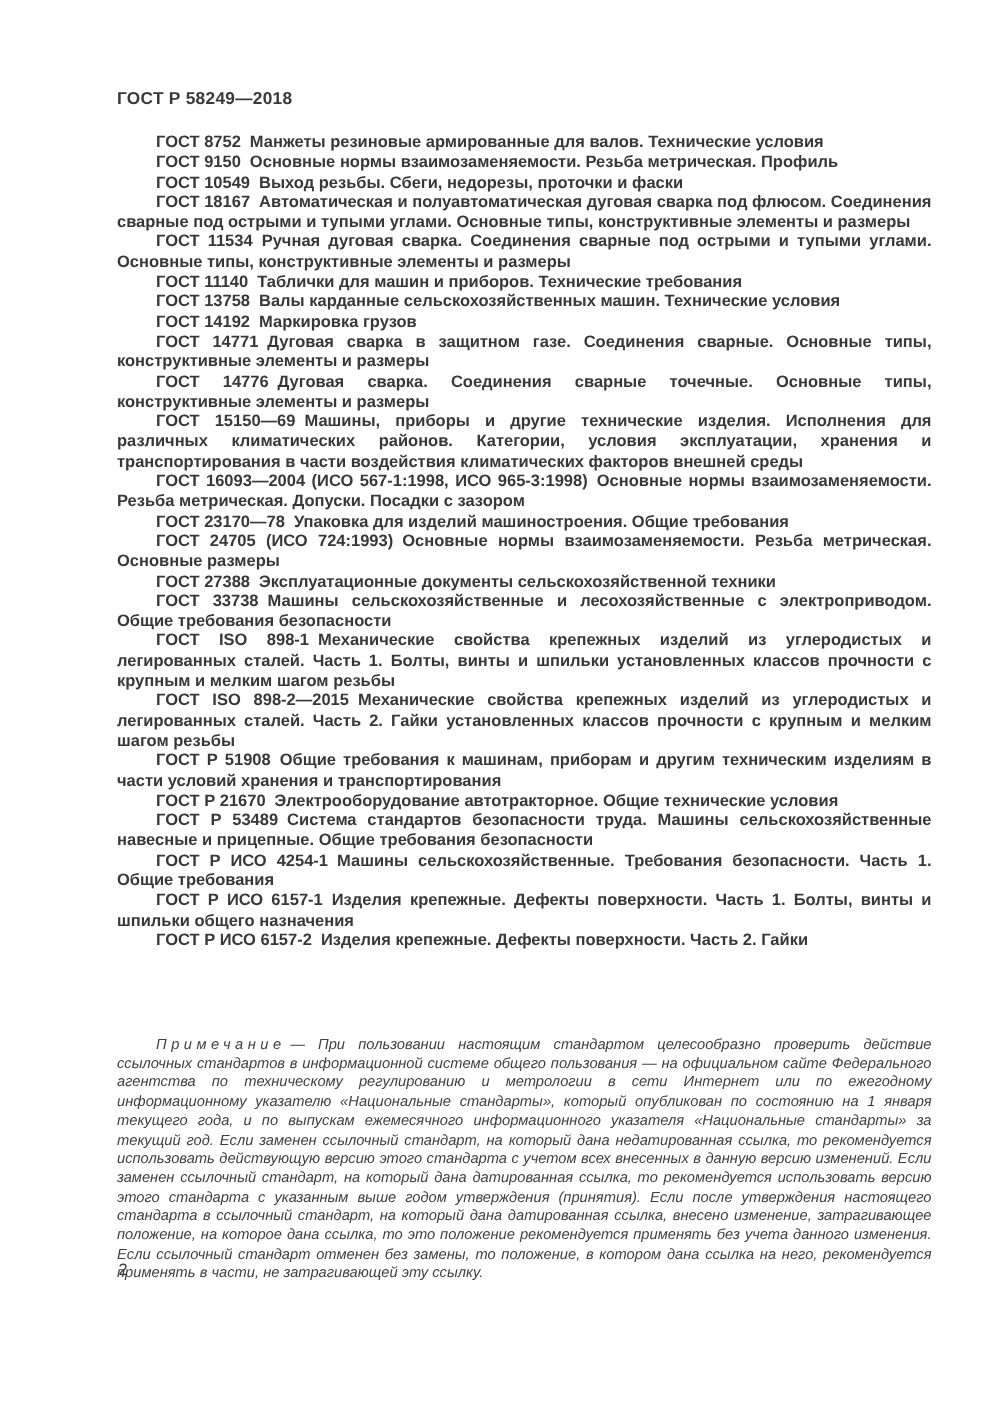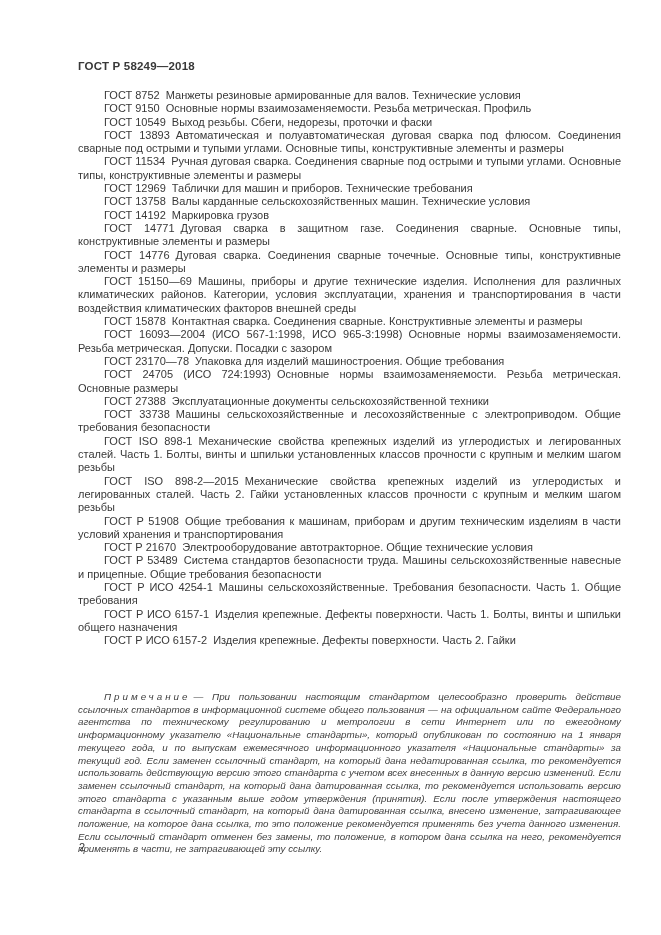--- a/index.html
+++ b/index.html
@@ -31,20 +31,21 @@
     white-space: nowrap;
   }
   .refs {
     position: absolute;
     left: 78px;
     top: 89px;
     width: 543px;
     font-size: 11px;
     line-height: 13.3px;
     text-align: justify;
+    font-weight: bold;
   }
   .ref {
     margin: 0;
     padding: 0;
     text-indent: 26px;
   }
   .ref-code {
     margin-right: 6px;
     white-space: nowrap;
   }
@@ -78,38 +79,37 @@
 
   <div class="running-header">ГОСТ Р 58249—2018</div>
 
   <div class="refs" id="refs-container">
     <p class="ref"><span class="ref-code">ГОСТ 8752</span><span class="ref-title">Манжеты резиновые армированные для валов. Технические условия</span></p>
 
     <p class="ref"><span class="ref-code">ГОСТ 9150</span><span class="ref-title">Основные нормы взаимозаменяемости. Резьба метрическая. Профиль</span></p>
 
     <p class="ref"><span class="ref-code">ГОСТ 10549</span><span class="ref-title">Выход резьбы. Сбеги, недорезы, проточки и фаски</span></p>
 
-    <p class="ref"><span class="ref-code">ГОСТ 13893</span><span class="ref-title">Автоматическая и полуавтоматическая дуговая сварка под флюсом. Соединения сварные под острыми и тупыми углами. Основные типы, конструктивные элементы и размеры</span></p>
+    <p class="ref"><span class="ref-code">ГОСТ 18167</span><span class="ref-title">Автоматическая и полуавтоматическая дуговая сварка под флюсом. Соединения сварные под острыми и тупыми углами. Основные типы, конструктивные элементы и размеры</span></p>
 
     <p class="ref"><span class="ref-code">ГОСТ 11534</span><span class="ref-title">Ручная дуговая сварка. Соединения сварные под острыми и тупыми углами. Основные типы, конструктивные элементы и размеры</span></p>
 
-    <p class="ref"><span class="ref-code">ГОСТ 12969</span><span class="ref-title">Таблички для машин и приборов. Технические требования</span></p>
+    <p class="ref"><span class="ref-code">ГОСТ 11140</span><span class="ref-title">Таблички для машин и приборов. Технические требования</span></p>
 
 
     <p class="ref"><span class="ref-code">ГОСТ 13758</span><span class="ref-title">Валы карданные сельскохозяйственных машин. Технические условия</span></p>
 
     <p class="ref"><span class="ref-code">ГОСТ 14192</span><span class="ref-title">Маркировка грузов</span></p>
 
     <p class="ref"><span class="ref-code">ГОСТ 14771</span><span class="ref-title">Дуговая сварка в защитном газе. Соединения сварные. Основные типы, конструктивные элементы и размеры</span></p>
 
     <p class="ref"><span class="ref-code">ГОСТ 14776</span><span class="ref-title">Дуговая сварка. Соединения сварные точечные. Основные типы, конструктивные элементы и размеры</span></p>
 
     <p class="ref"><span class="ref-code">ГОСТ 15150—69</span><span class="ref-title">Машины, приборы и другие технические изделия. Исполнения для различных климатических районов. Категории, условия эксплуатации, хранения и транспортирования в части воздействия климатических факторов внешней среды</span></p>
 
-    <p class="ref"><span class="ref-code">ГОСТ 15878</span><span class="ref-title">Контактная сварка. Соединения сварные. Конструктивные элементы и размеры</span></p>
 
 
     <p class="ref"><span class="ref-code">ГОСТ 16093—2004 (ИСО 567-1:1998, ИСО 965-3:1998)</span><span class="ref-title">Основные нормы взаимозаменяемости. Резьба метрическая. Допуски. Посадки с зазором</span></p>
 
     <p class="ref"><span class="ref-code">ГОСТ 23170—78</span><span class="ref-title">Упаковка для изделий машиностроения. Общие требования</span></p>
 
     <p class="ref"><span class="ref-code">ГОСТ 24705 (ИСО 724:1993)</span><span class="ref-title">Основные нормы взаимозаменяемости. Резьба метрическая. Основные размеры</span></p>
 
     <p class="ref"><span class="ref-code">ГОСТ 27388</span><span class="ref-title">Эксплуатационные документы сельскохозяйственной техники</span></p>
 

